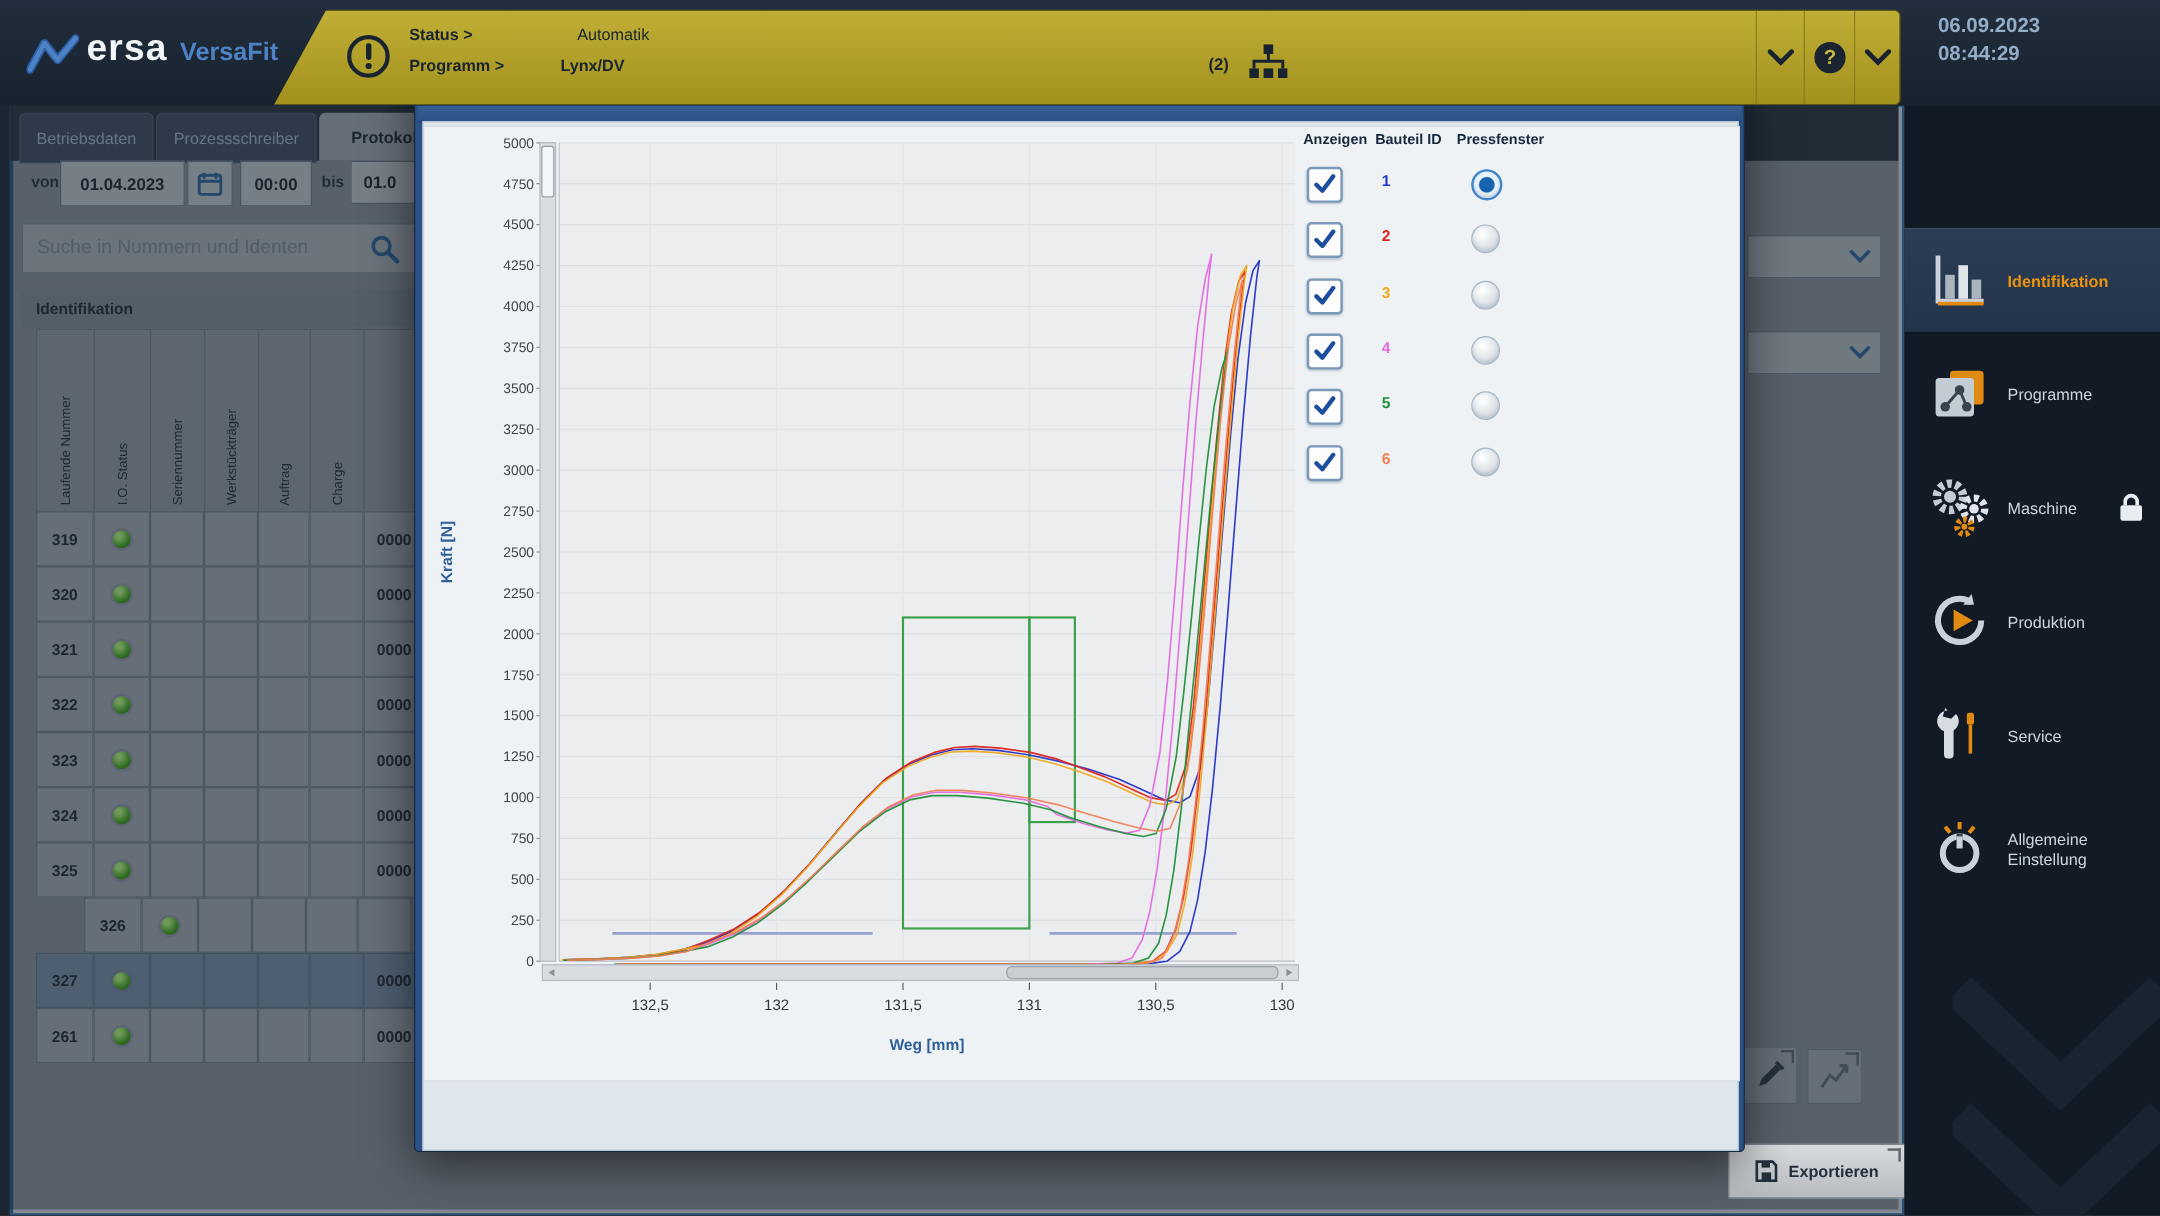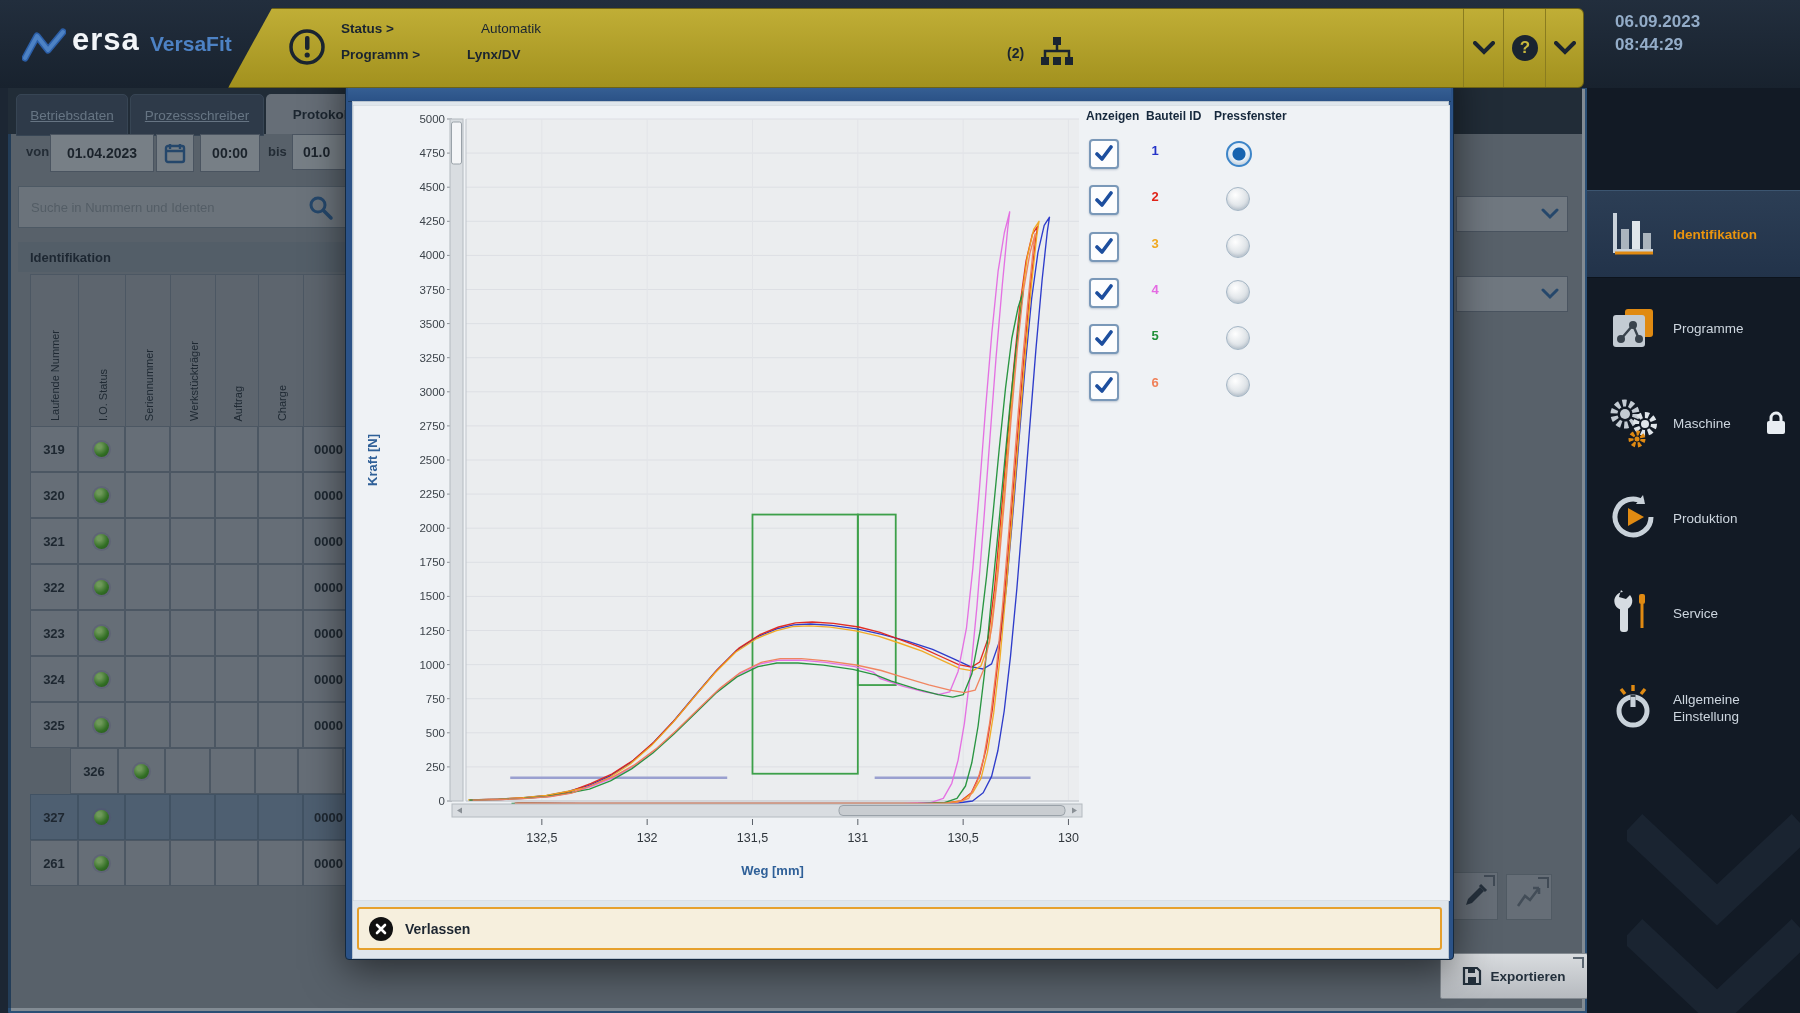--- a/index.html
+++ b/index.html
@@ -31,26 +31,26 @@
               font-size:13.5px;color:#cdd6df;width:112px;line-height:17px;}
   .side-item.active .side-label{color:#ea940e;font-weight:bold;}
 
   
   #window-bg{position:absolute;left:8px;top:86px;width:1574px;height:922px;background:#828b93;
              border:3px solid #2b4f75;border-radius:3px;z-index:1;}
   .winel{position:absolute;z-index:2;}
   #tabbar{left:8px;top:86px;width:1574px;height:48px;background:#27323f;}
   .tab{position:absolute;top:94px;height:40px;z-index:2;border-radius:5px 5px 0 0;
        display:flex;align-items:center;justify-content:center;font-size:13.5px;}
-  .tab.inactive{background:#3c4a5c;color:#9aabbc;border:1px solid #4c5c6f;text-decoration:underline;}
+  .tab.inactive{background:#3c4a5c;color:#9aabbc;border:1px solid #4c5c6f;}
   .tab.active{background:#99a1a8;color:#1e2833;font-weight:bold;}
   .field{background:#b6bcc1;border:1px solid #6b7682;color:#1d242b;font-weight:bold;
          font-size:14px;display:flex;align-items:center;justify-content:center;}
   #search-input{position:absolute;left:18px;top:186px;width:330px;height:42px;z-index:2;background:#a2a9af;
-        border:1px solid #717d89;font-size:13px;color:#701a75;padding:0 40px 0 12px;box-sizing:border-box;
+        border:1px solid #717d89;font-size:16px;color:#701a75;padding:0 40px 0 12px;box-sizing:border-box;
         font-family:"Liberation Sans",sans-serif;}
   #search-input::placeholder{color:#7b848c;}
   #ident-bar{left:18px;top:242px;width:562px;height:30px;background:#7b858f;color:#212b36;
              font-weight:bold;font-size:13px;display:flex;align-items:center;padding-left:12px;box-sizing:border-box;}
   .th-cell{position:absolute;top:274px;height:152px;background:#8a929a;border:1px solid #6f7b87;
            display:flex;align-items:flex-end;justify-content:center;z-index:2;}
   .th-rot{writing-mode:vertical-rl;transform:rotate(180deg);font-size:11px;color:#242e38;padding-top:6px;white-space:nowrap;}
   .trow{position:absolute;left:30px;width:420px;height:46px;z-index:2;}
   .tcell{position:absolute;top:0;height:46px;background:#99a1a8;border:1px solid #6f7b87;box-sizing:border-box;
          display:flex;align-items:center;justify-content:center;font-size:13px;font-weight:bold;color:#222b34;}
@@ -560,23 +560,15 @@
         <div class="legend-el" style="left:797px;top:271.2px;width:24px;text-align:center;font-weight:bold;font-size:13px;color:#1f9038;">5</div>
         <div class="legend-el radio" style="left:880px;top:269.2px;"></div>
         <div class="legend-el cbx" style="left:743px;top:313.5px;">
           <svg width="20" height="18" viewBox="0 0 20 18">
             <path d="M3 9 L8 14 L17 2" fill="none" stroke="#1d4e9e" stroke-width="3.6" stroke-linecap="round" stroke-linejoin="round"></path>
           </svg>
         </div>
         <div class="legend-el" style="left:797px;top:317.5px;width:24px;text-align:center;font-weight:bold;font-size:13px;color:#f08058;">6</div>
         <div class="legend-el radio" style="left:880px;top:315.5px;"></div>
       </div>
-    <div id="verlassen-bar">
-      <div class="xcircle">
-        <svg width="12" height="12" viewBox="0 0 12 12">
-          <path d="M2 2 L10 10 M10 2 L2 10" stroke="#ffffff" stroke-width="2.6" stroke-linecap="round"></path>
-        </svg>
-      </div>
-      <div id="verlassen-label">Verlassen</div>
-    </div>
   </div>
 
 </div>
 
 </body></html>

